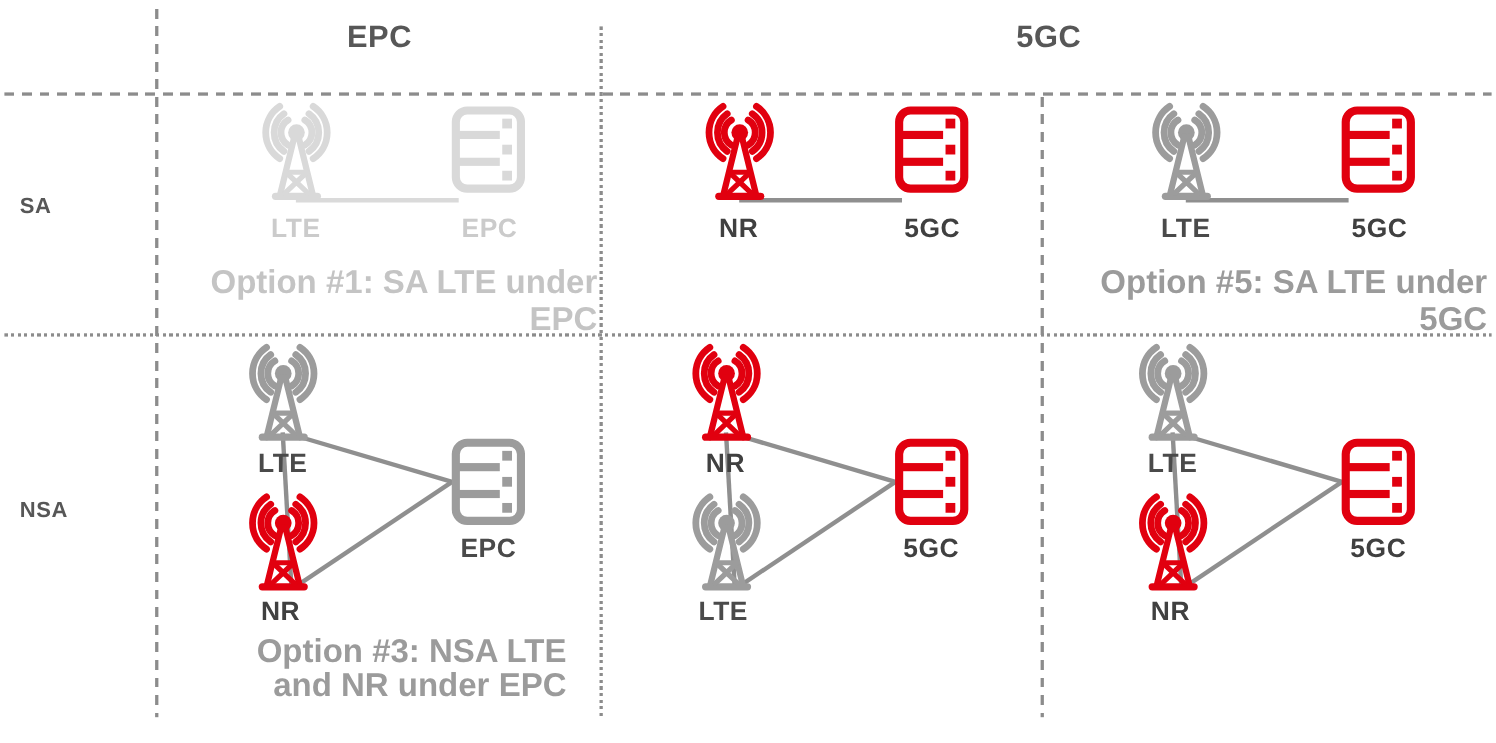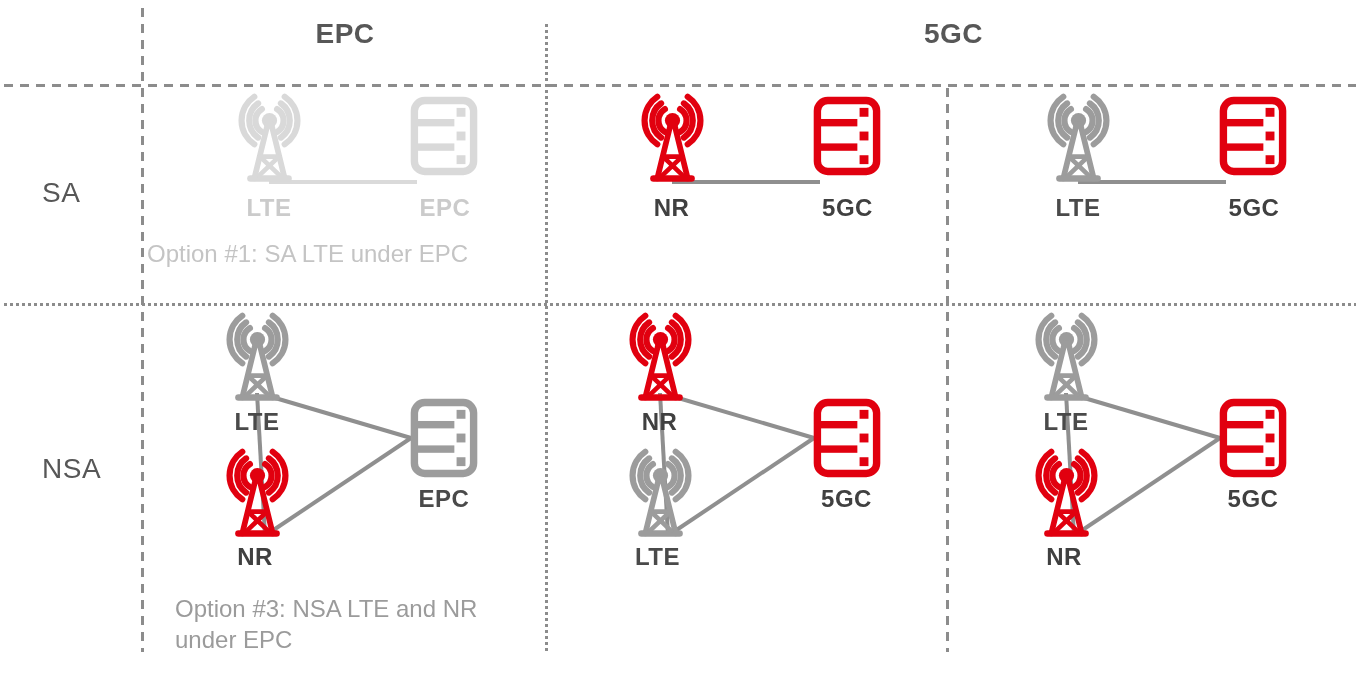--- a/index.html
+++ b/index.html
@@ -7,35 +7,35 @@
     position:relative;width:1360px;height:675px;background:#ffffff;overflow:hidden;
     font-family:"Liberation Sans","DejaVu Sans",sans-serif;
   }
   
   .v-dash{position:absolute;width:3px;background:repeating-linear-gradient(to bottom,#8c8c8c 0 9px,transparent 9px 16px);}
   .v-dot{position:absolute;width:3px;background:repeating-linear-gradient(to bottom,#8c8c8c 0 3px,transparent 3px 6px);}
   .h-dash{position:absolute;height:3px;background:repeating-linear-gradient(to right,#8c8c8c 0 9px,transparent 9px 16px);}
   .h-dot{position:absolute;height:3px;background:repeating-linear-gradient(to right,#8c8c8c 0 3px,transparent 3px 6px);}
   
   .col-header{position:absolute;top:18px;text-align:center;font-size:28px;font-weight:bold;color:#575757;letter-spacing:0.5px;}
-  .row-header{position:absolute;left:42px;font-size:28px;font-weight:normal;color:#575757;letter-spacing:0.5px;}
+  .row-header{position:absolute;left:18px;font-size:20px;font-weight:bold;color:#575757;letter-spacing:0.5px;}
   
   .cell{position:absolute;}
   .inner{position:absolute;left:50%;transform:translateX(-50%);width:400px;height:100%;}
   .inner svg{position:absolute;left:0;top:0;display:block;}
   .lbl{position:absolute;transform:translateX(-50%);font-size:24px;font-weight:bold;white-space:nowrap;letter-spacing:0.5px;}
   .sa .ran-label{left:124px;top:108px;}
   .sa .core-label{left:300px;top:108px;}
   .nsa .ran-top-label{left:112px;top:103px;}
   .nsa .ran-bottom-label{left:110px;top:238px;}
   .nsa .core-label{left:299px;top:180px;}
-  .caption{position:absolute;left:50%;transform:translateX(-50%);width:396px;text-align:left;
-           font-size:24px;color:#9b9b9b;}
+  .caption{position:absolute;left:50%;transform:translateX(-50%);width:396px;text-align:right;
+           font-size:30px;color:#9b9b9b;font-weight:bold;}
   .sa .caption{top:154px;}
-  .nsa .caption{top:288px;width:340px;line-height:31px;}
+  .nsa .caption{top:272px;width:340px;line-height:31px;}
   
   .ic-red{color:#e1000f;}
   .ic-gray{color:#9c9c9c;}
   .ic-light{color:#d9d9d9;}
   .t-red{color:#404040;}
   .t-dark{color:#4a4a4a;}
   .t-light{color:#cbcbcb;}
   .cap-light{color:#c4c4c4;}
   .ln{stroke:#8f8f8f;stroke-width:4;}
   .ln-light{stroke:#dadada;stroke-width:4;}
@@ -116,20 +116,21 @@
 
   <div class="cell sa" style="left:948px;top:86px;width:412px;height:219px;">
     <div class="inner">
       <svg width="400" height="219" viewBox="0 0 400 219">
         <line class="ln" x1="124" y1="96" x2="272" y2="96"></line>
         <use href="#sym-antenna" x="72" y="6" width="105" height="95" class="ic-gray"></use>
         <use href="#sym-server" x="262" y="10" width="74" height="80" class="ic-red"></use>
       </svg>
       <div class="lbl ran-label t-dark">LTE</div>
       <div class="lbl core-label t-red">5GC</div>
+      <div class="caption">Option #5: SA LTE under 5GC</div>
     </div>
   </div>
 
   <div class="cell nsa" style="left:143px;top:305px;width:404px;height:350px;">
     <div class="inner">
       <svg width="400" height="350" viewBox="0 0 400 350">
         <line class="ln" x1="112" y1="88" x2="120" y2="230"></line>
         <line class="ln" x1="120" y1="90" x2="266" y2="133"></line>
         <line class="ln" x1="124" y1="228" x2="266" y2="133"></line>
         <use href="#sym-antenna" x="60" y="6" width="105" height="95" class="ic-gray"></use>

